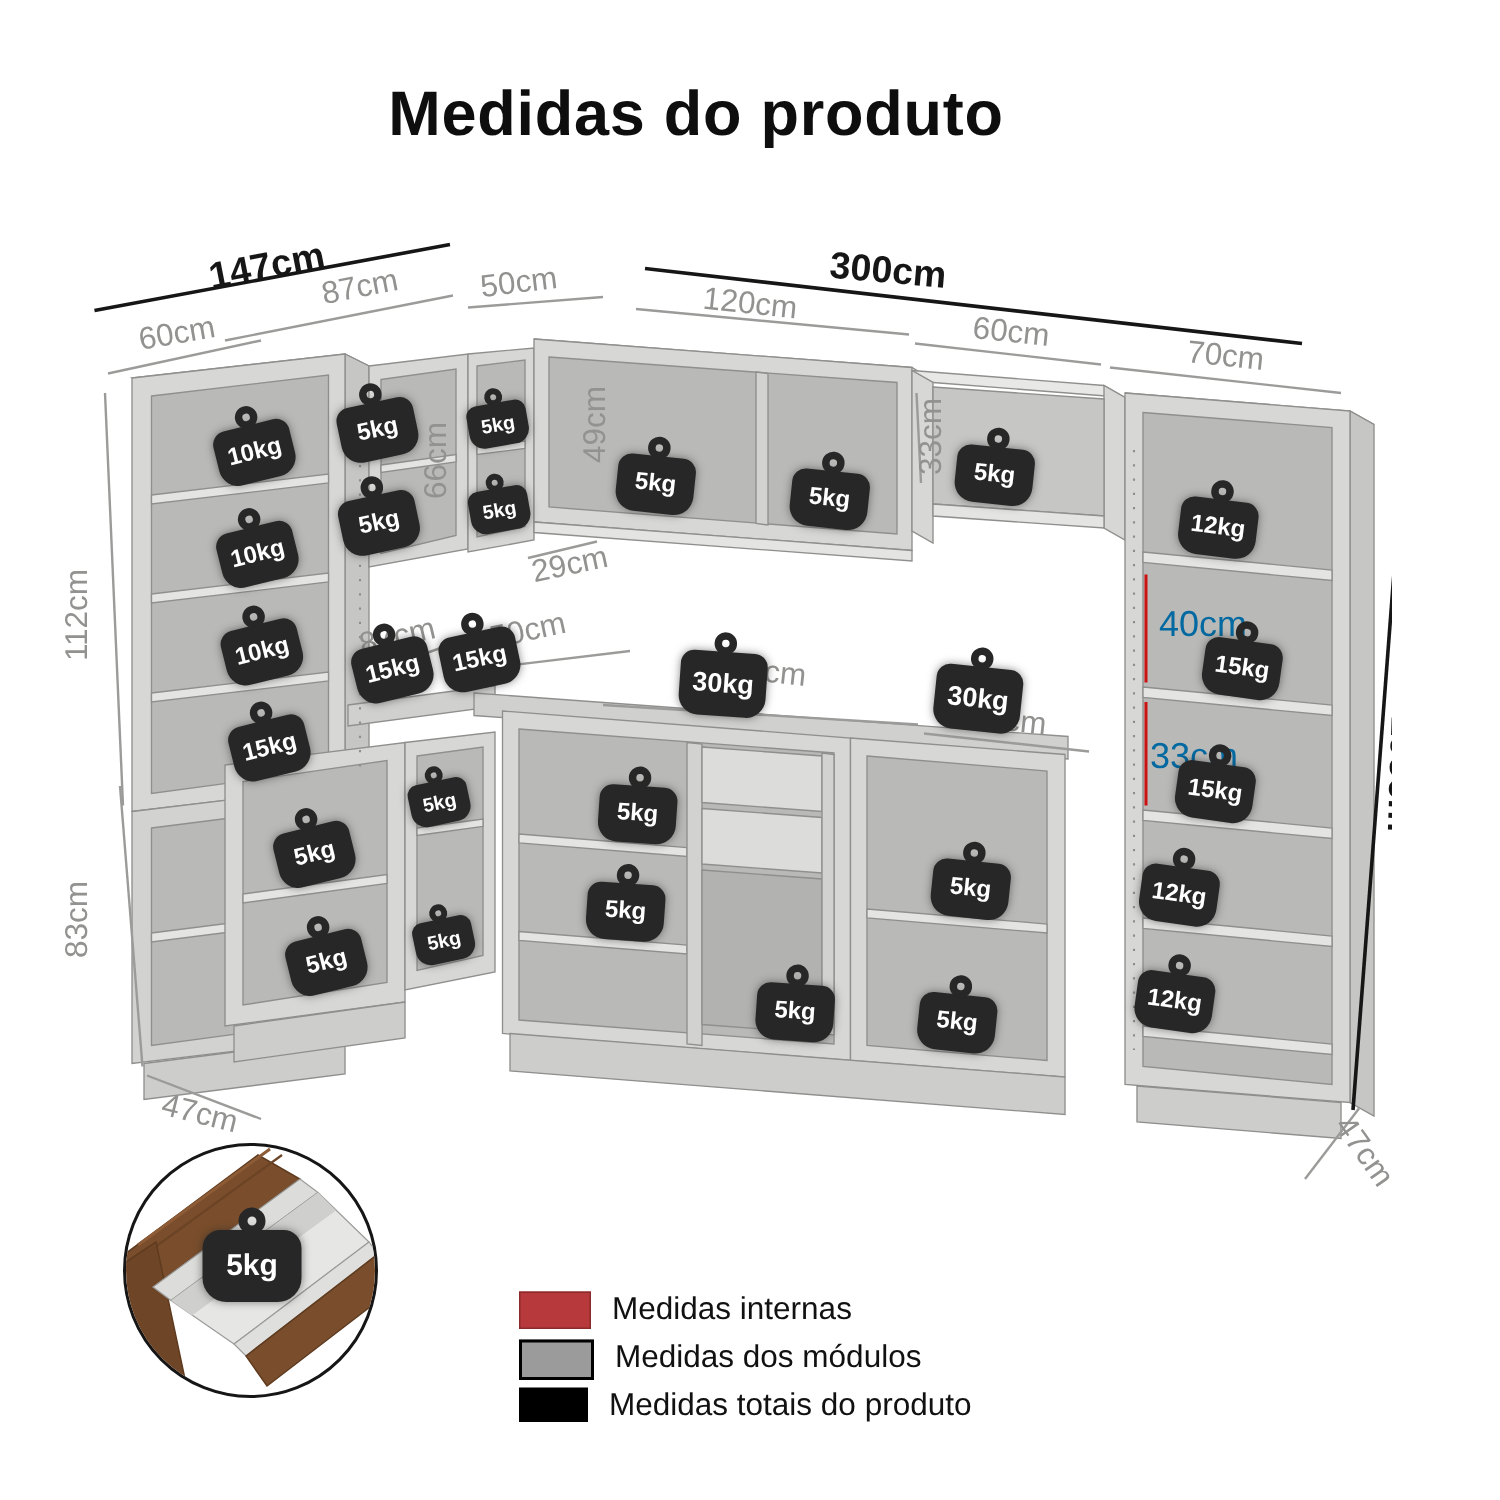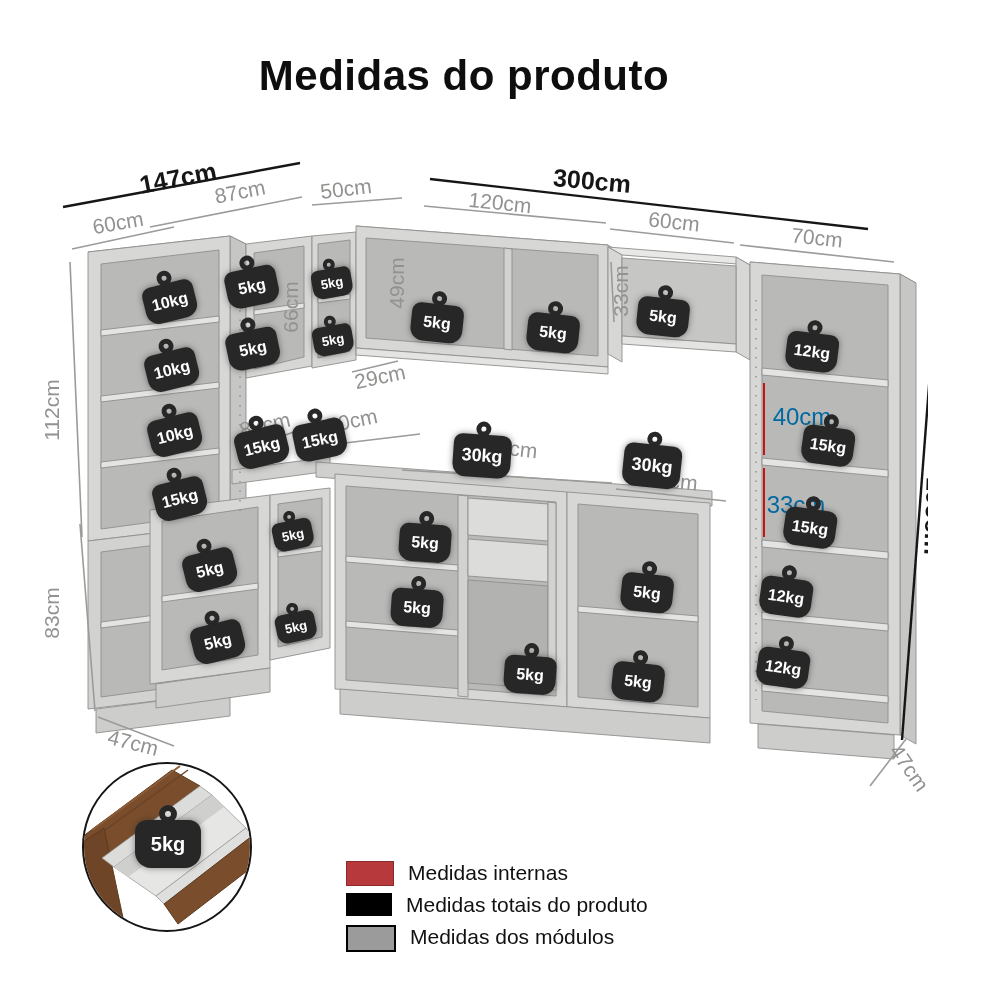--- a/index.html
+++ b/index.html
@@ -220,22 +220,22 @@
     </svg>
   </div>
   <div class="w xl" style="left:168px;top:844px;transform:translate(-50%,-50%)">5kg</div>
 
   <div class="legend">
     <div class="lrow">
       <div class="sw sw-red"></div>
       <div class="ltext">Medidas internas</div>
     </div>
     <div class="lrow">
+      <div class="sw sw-gray"></div>
+      <div class="ltext">Medidas dos módulos</div>
+    </div>
+    <div class="lrow">
       <div class="sw sw-black"></div>
       <div class="ltext">Medidas totais do produto</div>
     </div>
-    <div class="lrow">
-      <div class="sw sw-gray"></div>
-      <div class="ltext">Medidas dos módulos</div>
-    </div>
   </div>
 
 </div>
 
 </body></html>

